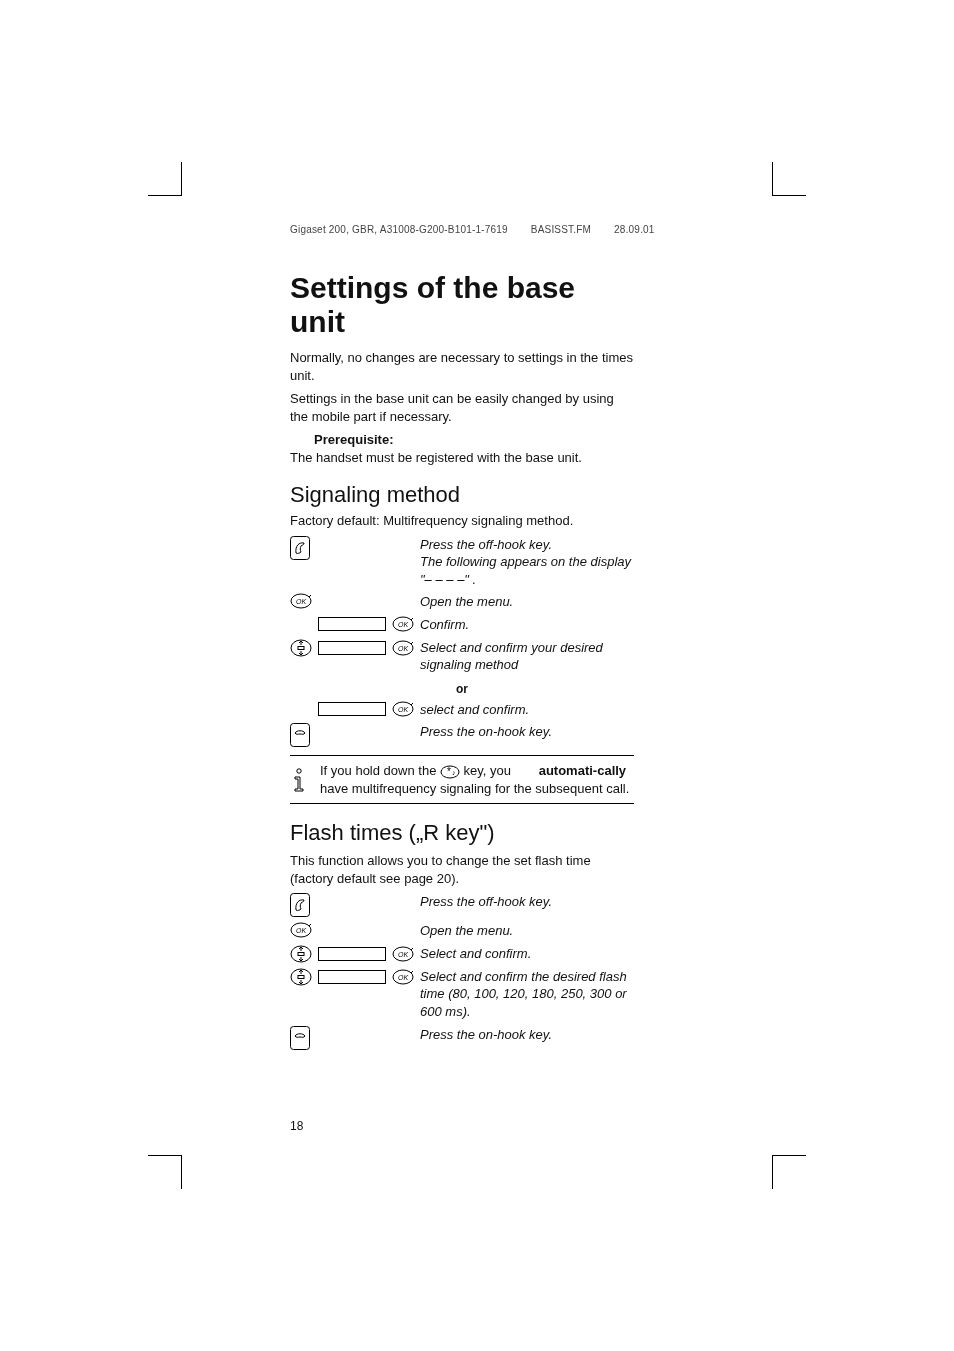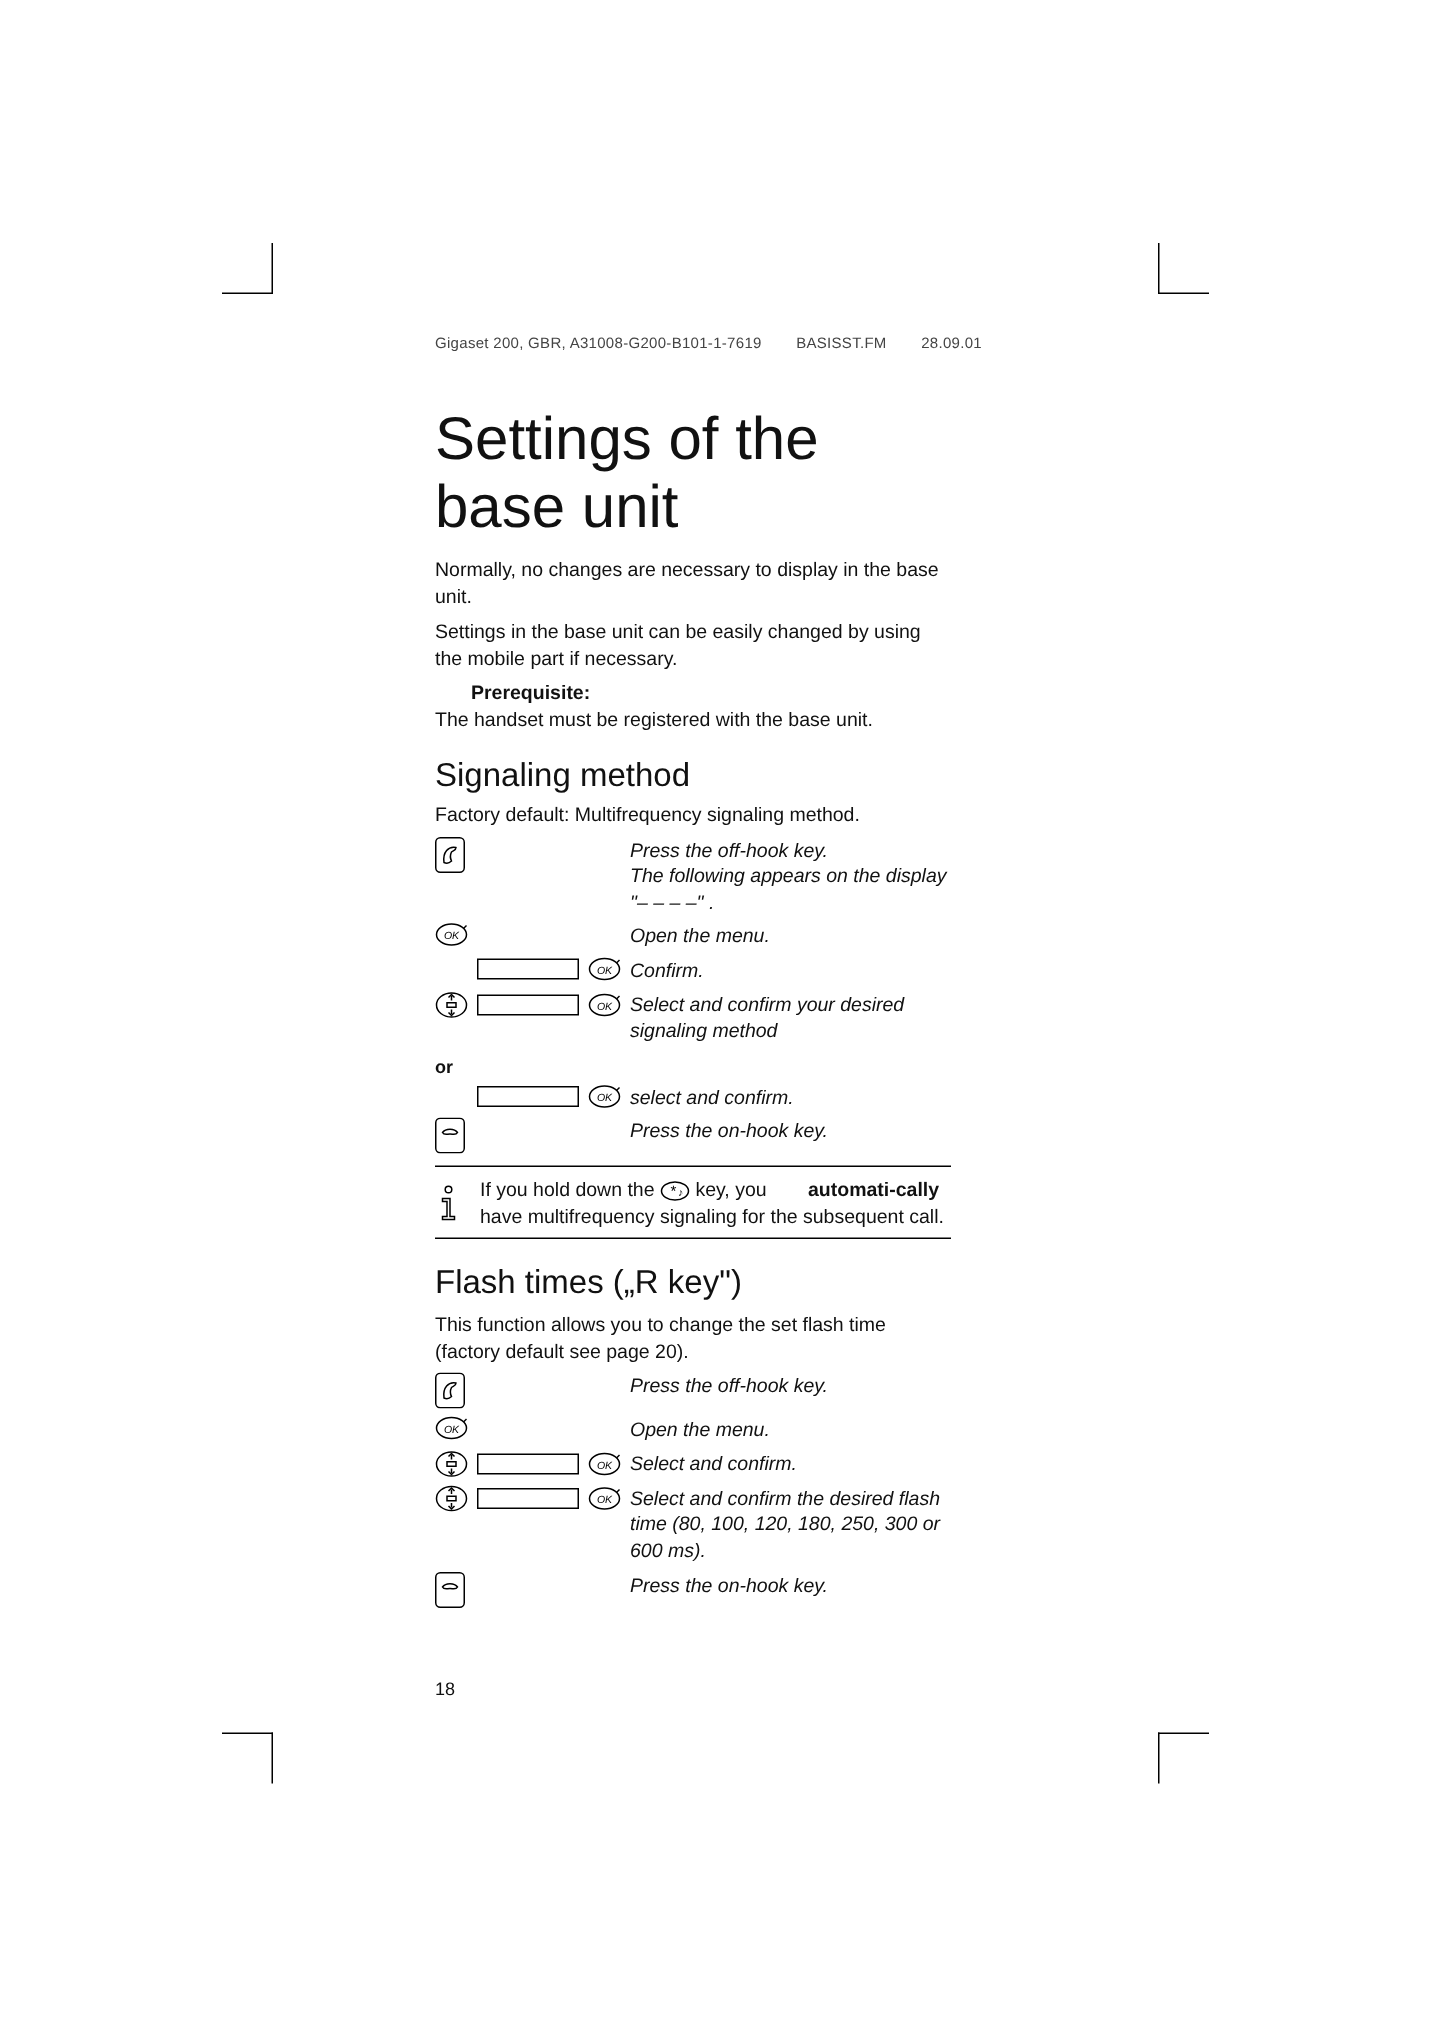--- a/index.html
+++ b/index.html
@@ -47,22 +47,22 @@
     letter-spacing: 0.2px;
   }
   .header-line span { display: inline-block; margin-right: 20px; }
 
   .body-col {
     margin-left: 90px;
     margin-right: 120px;
   }
 
   h1.title {
-    font-weight: 400;
-    font-size: 40px;
+    font-weight: 700;
+    font-size: 30px;
     margin: 36px 0 10px 0;
   }
   h2.sub {
     font-weight: 300;
     font-size: 22px;
     margin: 16px 0 6px 0;
   }
   p.para {
     font-size: 13px;
     line-height: 1.35;
@@ -86,20 +86,21 @@
     gap: 6px;
   }
   .step .right {
     flex: 1;
   }
 
   .or-label {
     font-size: 12px;
     font-weight: 700;
     margin: 8px 0 2px 0;
+    text-align: center;
   }
 
   .icon {
     display: inline-flex;
     align-items: center;
     justify-content: center;
   }
   .icon svg { display: block; }
 
   .display-box {
@@ -149,21 +150,21 @@
   <div class="content">
     <div class="header-line">
       <span>Gigaset 200, GBR, A31008-G200-B101-1-7619</span>
       <span>BASISST.FM</span>
       <span>28.09.01</span>
     </div>
 
     <div class="body-col">
       <h1 class="title">Settings of the base unit</h1>
 
-      <p class="para">Normally, no changes are necessary to display in the base unit.</p>
+      <p class="para">Normally, no changes are necessary to settings in the times unit.</p>
       <p class="para">Settings in the base unit can be easily changed by using the mobile part if necessary.</p>
       <p class="para">
         <span class="bold">Prerequisite:</span><br>
         <span>The handset must be registered with the base unit.</span>
       </p>
 
       <h2 class="sub">Signaling method</h2>
       <p class="para" style="margin-top:-2px;">Factory default: Multifrequency signaling method.</p>
 
       <div class="step">

